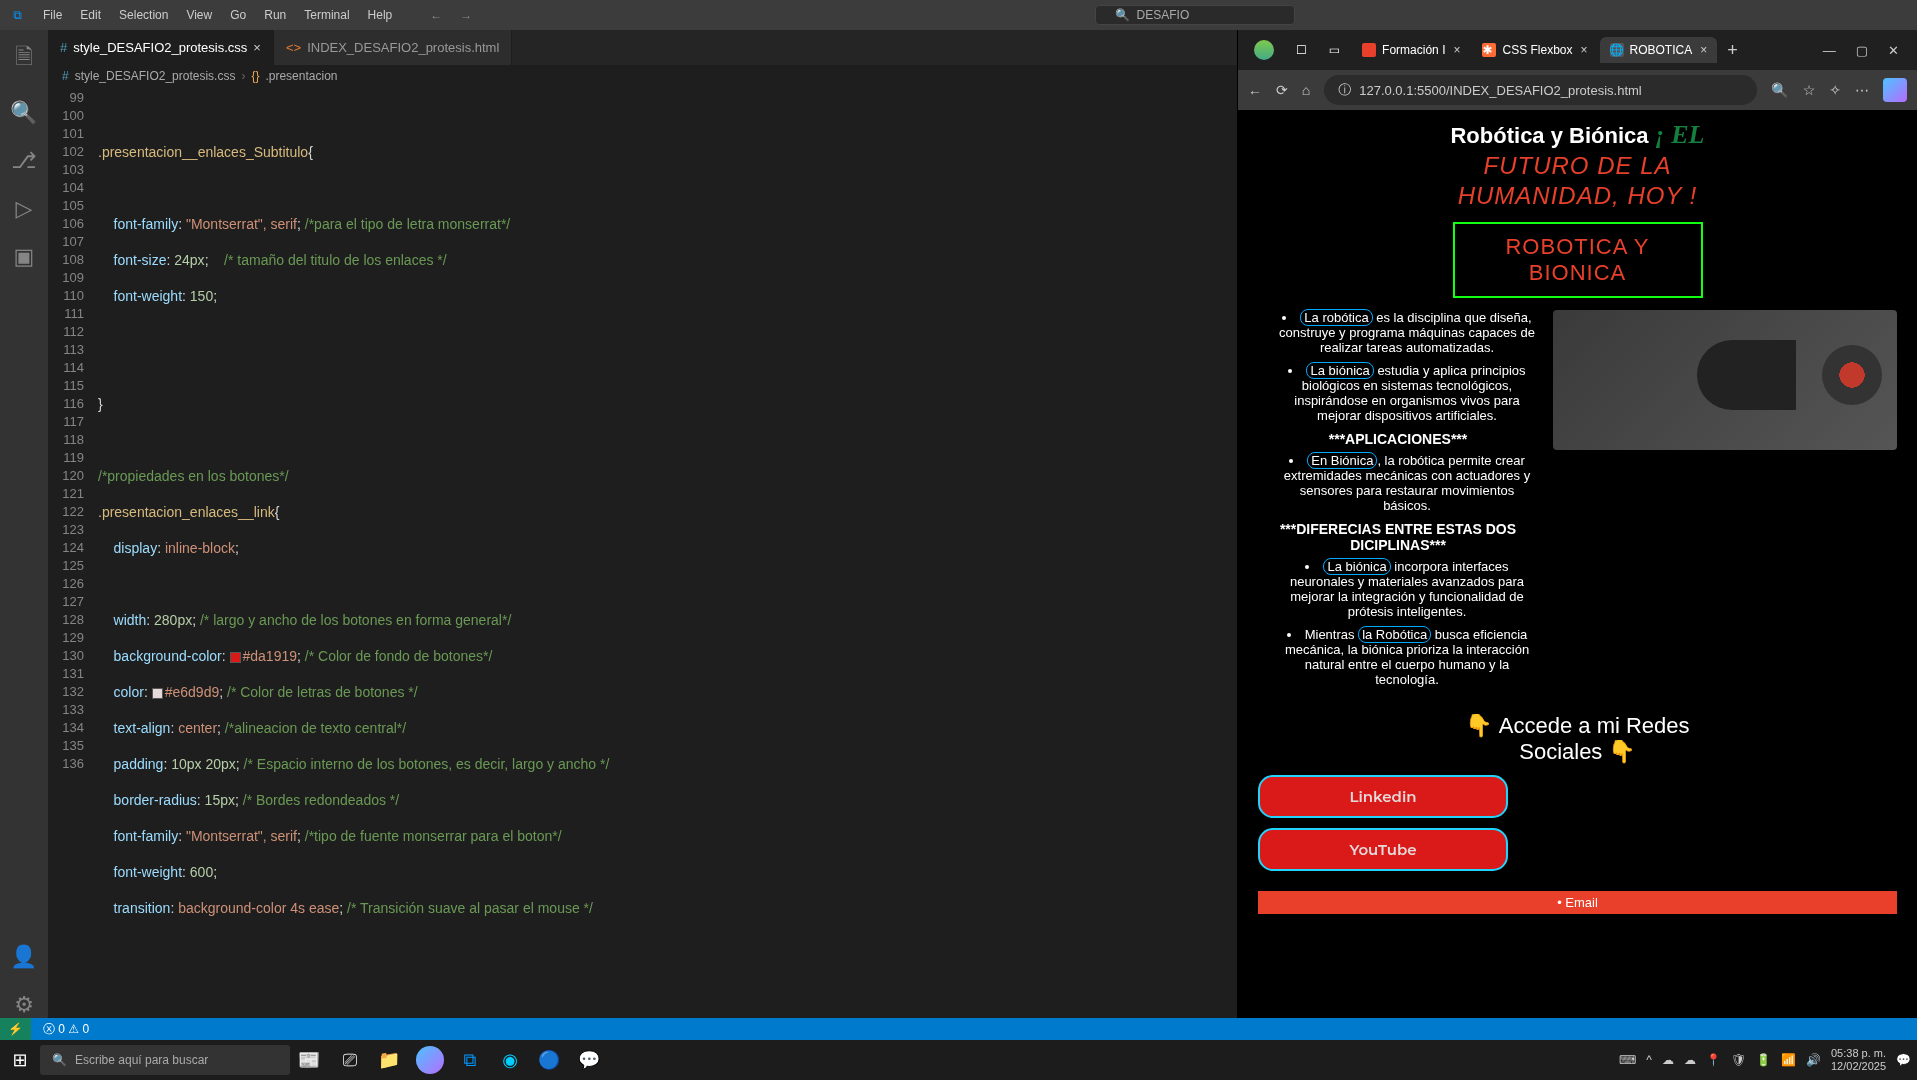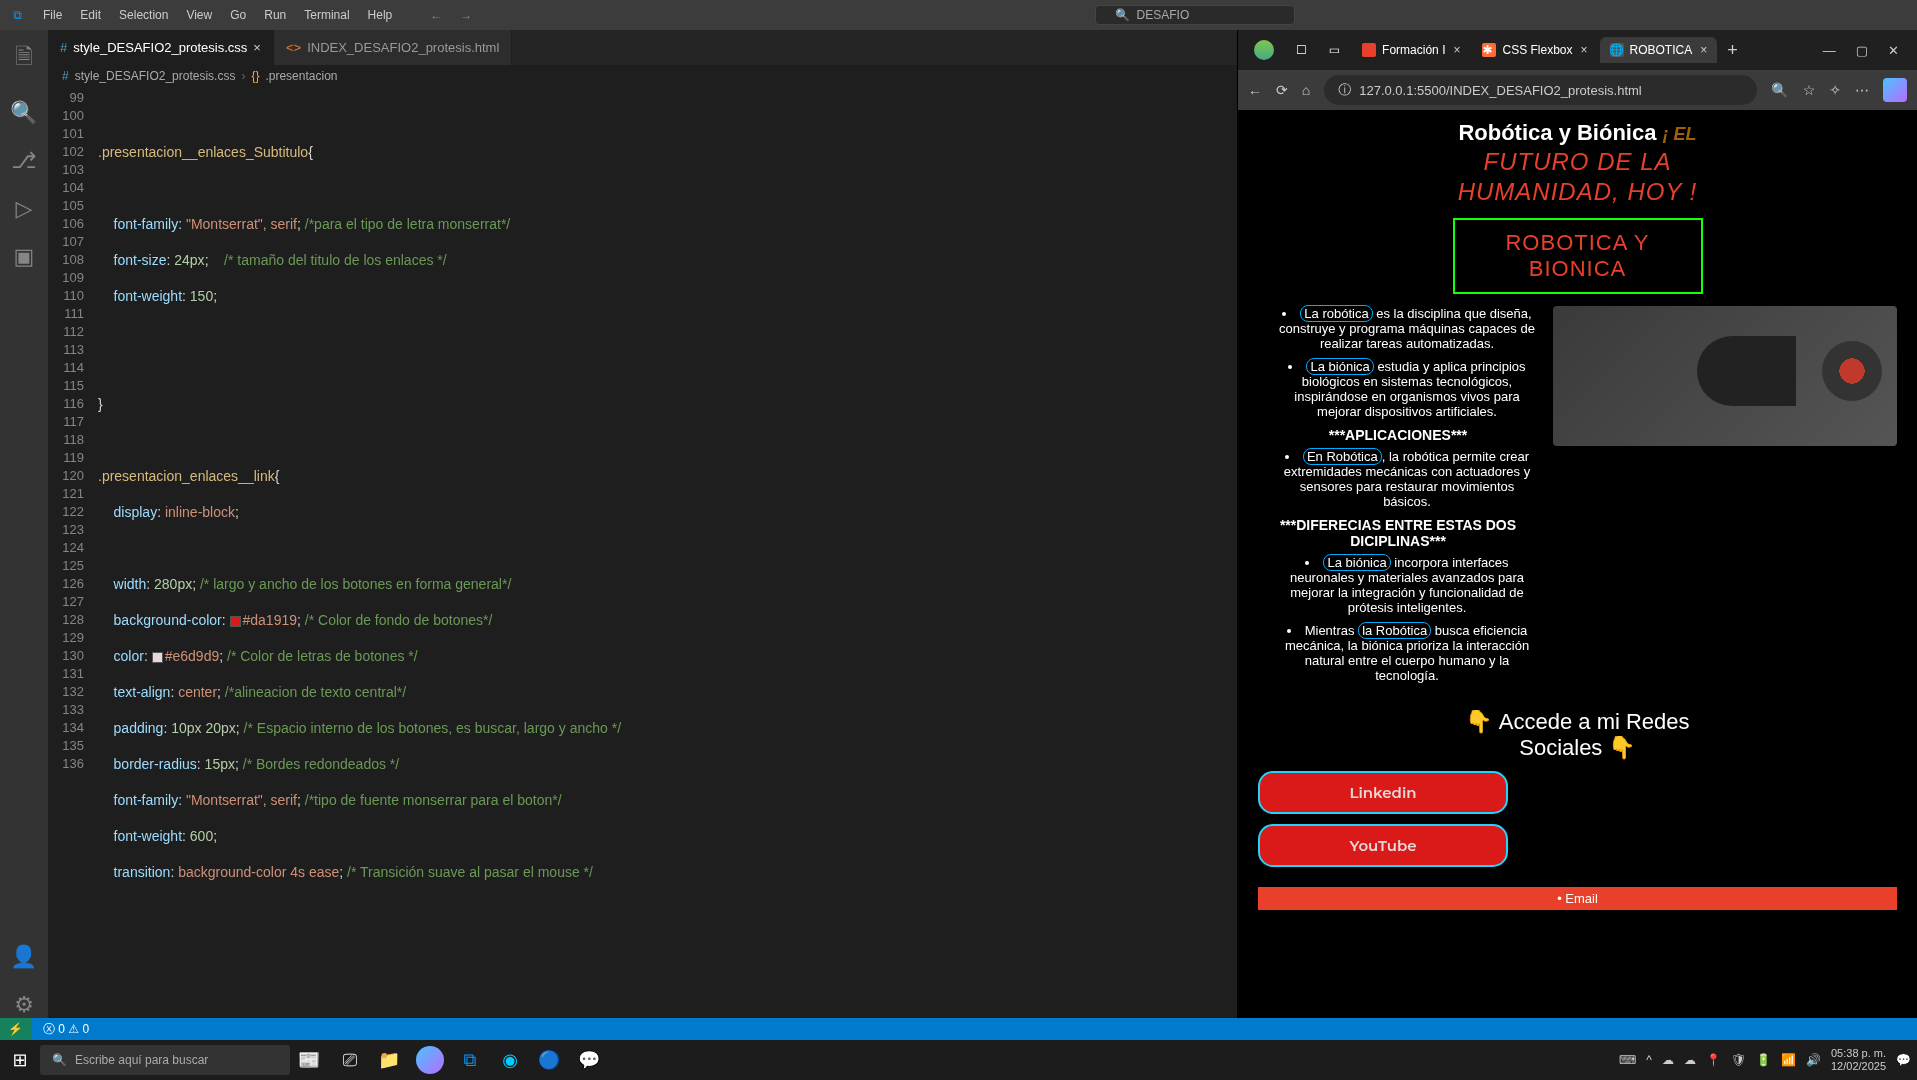--- a/index.html
+++ b/index.html
@@ -37,21 +37,21 @@
 .btab .bx{color:#ccc;font-size:12px;margin-left:2px}
 .btab .bfav{width:14px;height:14px;border-radius:2px}
 .newtab{color:#ccc;padding:0 8px;font-size:18px}
 .winctrl{margin-left:auto;display:flex;gap:20px;color:#ccc;font-size:13px;padding-right:12px}
 .burl{height:40px;background:#3b3b3b;display:flex;align-items:center;padding:0 10px;gap:14px;color:#ccc;font-size:14px}
 .burl .addr{flex:1;background:#2b2b2b;border-radius:16px;padding:6px 14px;font-size:13px;color:#ccc;display:flex;align-items:center;gap:8px}
 .burl .copilot{width:24px;height:24px;border-radius:4px;background:linear-gradient(135deg,#4cc2ff,#b66dff)}
 .page{flex:1;background:#000;overflow-y:auto;padding:10px 20px;color:#fff;font-family:Georgia,serif}
 .page-inner{max-width:640px}
 .htitle{text-align:center;font-size:22px;font-weight:bold}
-.htitle .red{color:#a16207;font-style:italic;font-family:Liberation Sans, sans-serif;font-size:18px}
+.htitle .red{color:#15803d;font-style:italic;font-family:Liberation Serif, serif;font-size:26px}
 .redline{text-align:center;color:#e8402a;font-style:italic;font-family:Impact,sans-serif;font-size:24px;letter-spacing:1px;margin-top:2px}
 .greenbox{border:2px solid #1f1;margin:12px auto;width:250px;text-align:center;padding:10px 0}
 .greenbox span{color:#e8402a;font-family:Impact,sans-serif;font-size:22px;letter-spacing:1px}
 .cols{display:flex;gap:15px;align-items:flex-start}
 .txtcol{flex:0 0 280px;text-align:center;font-size:13px}
 .txtcol ul{list-style:disc;padding-left:18px;margin-bottom:8px;text-align:center;list-style-position:inside}
 .txtcol li{margin-bottom:4px}
 .kw{border:1px solid #0af;color:#fff;padding:0 3px;border-radius:8px}
 .subh{font-weight:bold;margin:6px 0;font-size:14px}
 .imgcol{flex:1}
@@ -172,28 +172,29 @@
 <div></div>
 <div><span class="t-sel">.presentacion__enlaces_Subtitulo</span><span class="t-punc">{</span></div>
 <div></div>
 <div>    <span class="t-prop">font-family</span><span class="t-punc">: </span><span class="t-str">"Montserrat", serif</span><span class="t-punc">; </span><span class="t-com">/*para el tipo de letra monserrat*/</span></div>
 <div>    <span class="t-prop">font-size</span><span class="t-punc">: </span><span class="t-num">24px</span><span class="t-punc">;    </span><span class="t-com">/* tamaño del titulo de los enlaces */</span></div>
 <div>    <span class="t-prop">font-weight</span><span class="t-punc">: </span><span class="t-num">150</span><span class="t-punc">;</span></div>
 <div></div>
 <div></div>
 <div><span class="t-punc">}</span></div>
 <div></div>
+<div><span class="t-com">/*propiedades en los botones*/</span></div>
 <div><span class="t-sel">.presentacion_enlaces__link</span><span class="t-punc">{</span></div>
 <div>    <span class="t-prop">display</span><span class="t-punc">: </span><span class="t-val">inline-block</span><span class="t-punc">;</span></div>
 <div></div>
 <div>    <span class="t-prop">width</span><span class="t-punc">: </span><span class="t-num">280px</span><span class="t-punc">; </span><span class="t-com">/* largo y ancho de los botones en forma general*/</span></div>
 <div>    <span class="t-prop">background-color</span><span class="t-punc">: </span><span class="swatch" style="background:#da1919"></span><span class="t-val">#da1919</span><span class="t-punc">; </span><span class="t-com">/* Color de fondo de botones*/</span></div>
 <div>    <span class="t-prop">color</span><span class="t-punc">: </span><span class="swatch" style="background:#e6d9d9"></span><span class="t-val">#e6d9d9</span><span class="t-punc">; </span><span class="t-com">/* Color de letras de botones */</span></div>
 <div>    <span class="t-prop">text-align</span><span class="t-punc">: </span><span class="t-val">center</span><span class="t-punc">; </span><span class="t-com">/*alineacion de texto central*/</span></div>
-<div>    <span class="t-prop">padding</span><span class="t-punc">: </span><span class="t-num">10px 20px</span><span class="t-punc">; </span><span class="t-com">/* Espacio interno de los botones, es buscar, largo y ancho */</span></div>
+<div>    <span class="t-prop">padding</span><span class="t-punc">: </span><span class="t-num">10px 20px</span><span class="t-punc">; </span><span class="t-com">/* Espacio interno de los botones, es decir, largo y ancho */</span></div>
 <div>    <span class="t-prop">border-radius</span><span class="t-punc">: </span><span class="t-num">15px</span><span class="t-punc">; </span><span class="t-com">/* Bordes redondeados */</span></div>
 <div>    <span class="t-prop">font-family</span><span class="t-punc">: </span><span class="t-str">"Montserrat", serif</span><span class="t-punc">; </span><span class="t-com">/*tipo de fuente monserrar para el boton*/</span></div>
 <div>    <span class="t-prop">font-weight</span><span class="t-punc">: </span><span class="t-num">600</span><span class="t-punc">;</span></div>
 <div>    <span class="t-prop">transition</span><span class="t-punc">: </span><span class="t-val">background-color 4s ease</span><span class="t-punc">; </span><span class="t-com">/* Transición suave al pasar el mouse */</span></div>
 <div></div>
 
 
 
 
 
@@ -260,21 +261,21 @@
         <div class="cols">
           <div class="txtcol">
             <ul>
                 <li><span class="kw">La robótica</span><span> es la disciplina que diseña, construye y programa máquinas capaces de realizar tareas automatizadas.</span></li>
               </ul>
             <ul>
                 <li><span class="kw">La biónica</span><span> estudia y aplica principios biológicos en sistemas tecnológicos, inspirándose en organismos vivos para mejorar dispositivos artificiales.</span></li>
               </ul>
             <div class="subh">***APLICACIONES***</div>
             <ul>
-                <li><span class="kw">En Robótica</span><span>, la robótica permite crear extremidades mecánicas con actuadores y sensores para restaurar movimientos básicos.</span></li>
+                <li><span class="kw">En Biónica</span><span>, la robótica permite crear extremidades mecánicas con actuadores y sensores para restaurar movimientos básicos.</span></li>
               </ul>
             <div class="subh">***DIFERECIAS ENTRE ESTAS DOS DICIPLINAS***</div>
             <ul>
                 <li><span class="kw">La biónica</span><span> incorpora interfaces neuronales y materiales avanzados para mejorar la integración y funcionalidad de prótesis inteligentes.</span></li>
               </ul>
             <ul>
                 <li><span>Mientras </span><span class="kw">la Robótica</span><span> busca eficiencia mecánica, la biónica prioriza la interacción natural entre el cuerpo humano y la tecnología.</span></li>
               </ul>
           </div>
           <div class="imgcol">

